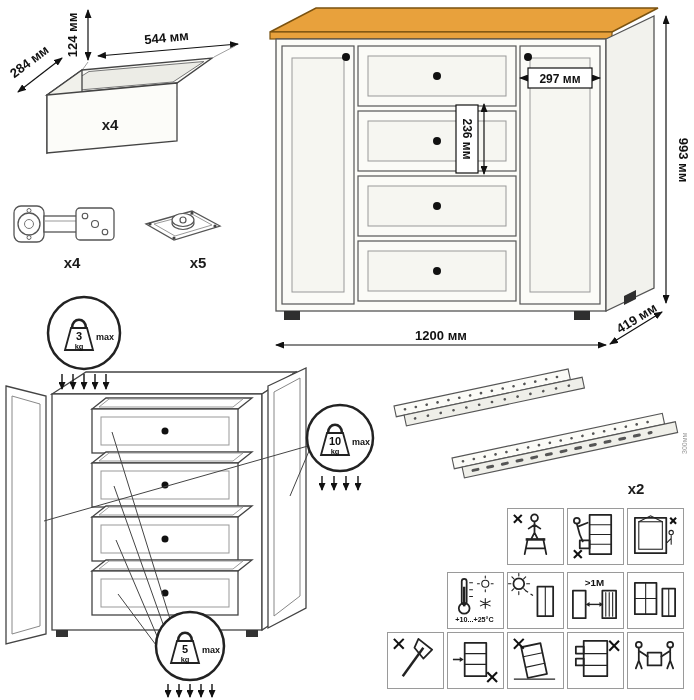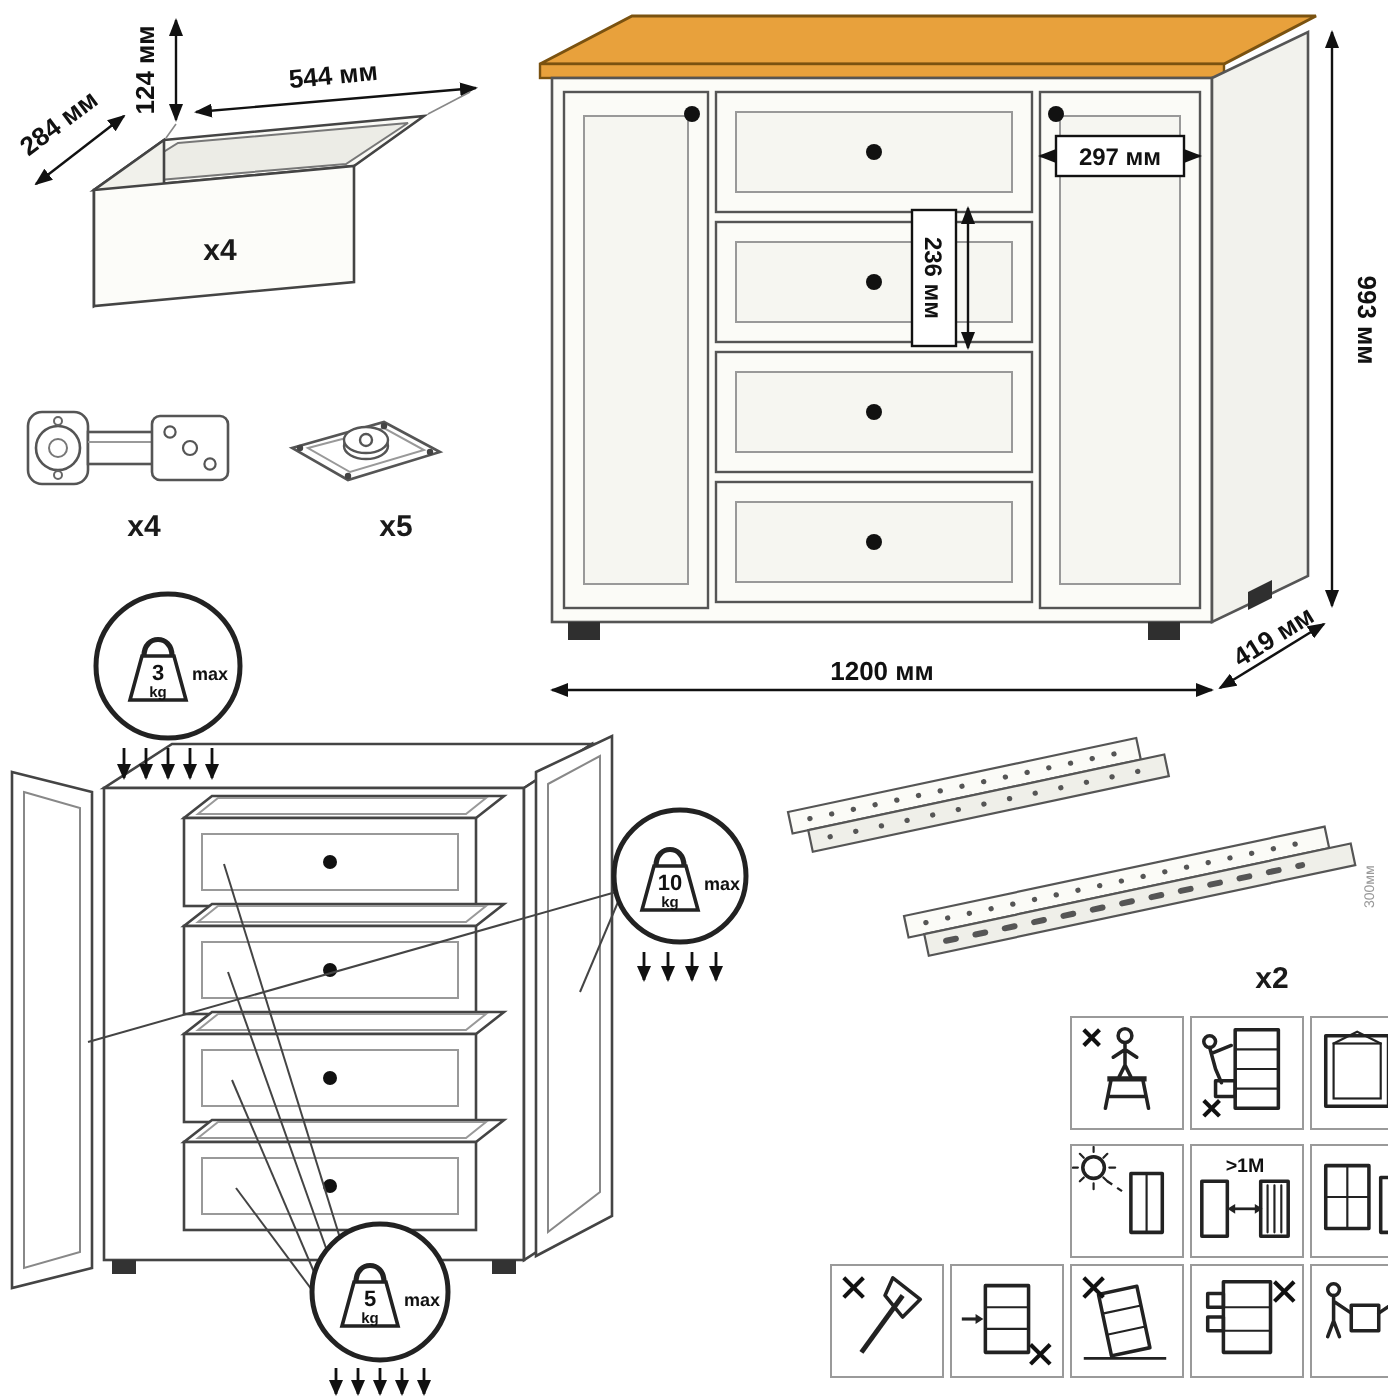--- a/index.html
+++ b/index.html
@@ -6,21 +6,21 @@
   html,body { width:694px; height:700px; background:#fff; font-family:"Liberation Sans",sans-serif; }
   #stage { position:relative; width:694px; height:700px; background:#fff; overflow:hidden; }
   .abs { position:absolute; }
   svg text { font-family:"Liberation Sans",sans-serif; }
   .dim   { font-size:13px; font-weight:bold; fill:#111; }
   .dim-s { font-size:12px; font-weight:bold; fill:#111; }
   .count { font-size:15px; font-weight:bold; fill:#1a1a1a; }
   .wval  { font-size:11px; font-weight:bold; fill:#111; }
   .wunit { font-size:7.5px; font-weight:bold; fill:#111; }
   .wmax  { font-size:9px;  font-weight:bold; fill:#111; }
-  .icell { position:absolute; width:57px; height:57px; border:1.5px solid #9a9a9a; background:#fff;margin-left:28px; }
+  .icell { position:absolute; width:57px; height:57px; border:1.5px solid #9a9a9a; background:#fff; }
   .icell svg { width:53px; height:53px; display:block; }
   .ic { stroke:#222; stroke-width:1.8; fill:none; stroke-linecap:round; stroke-linejoin:round; }
   .icthin { stroke:#222; stroke-width:1.1; fill:none; stroke-linecap:round; }
   .xmark { stroke:#111; stroke-width:2.1; }
   .ln { stroke:#444; stroke-width:1.3; fill:#fff; }
 </style>
 </head>
 <body>
 
 <div id="stage">
@@ -300,20 +300,32 @@
       <rect x="7" y="9" width="32" height="36" class="ic"></rect>
       <rect x="11" y="13" width="24" height="28" class="icthin"></rect>
       <path d="M11,13 L23,7 L35,13" class="icthin"></path>
       <circle cx="44" cy="24" r="2.2" class="icthin"></circle>
       <path d="M44,27 L44,36 M44,30 L40,34" class="icthin"></path>
       <line x1="43" y1="9" x2="49" y2="15" class="xmark"></line>
         <line x1="49" y1="9" x2="43" y2="15" class="xmark"></line>
     </svg>
   </div>
 
+  <div class="icell" style="left:447px;top:572px">
+    <svg viewBox="0 0 54 54">
+      <rect x="14" y="6" width="5" height="26" rx="2.5" class="ic"></rect>
+      <circle cx="16.5" cy="36" r="5.5" class="ic"></circle>
+      <line x1="16.5" y1="14" x2="16.5" y2="34" stroke="#222" stroke-width="2.4"></line>
+      <path d="M22,10 L25,10 M22,17 L25,17 M22,24 L25,24" class="icthin"></path>
+      <circle cx="38" cy="11" r="3.6" class="icthin"></circle>
+      <path d="M38,5 L38,3 M38,17 L38,19 M32,11 L30,11 M44,11 L46,11" class="icthin"></path>
+      <path d="M38,26 L38,36 M33,28.5 L43,33.5 M43,28.5 L33,33.5" class="icthin"></path>
+      <text x="27" y="50" font-size="7.3" font-weight="bold" fill="#111" text-anchor="middle">+10...+25°C</text>
+    </svg>
+  </div>
   <div class="icell" style="left:507px;top:572px">
     <svg viewBox="0 0 54 54">
       <circle cx="11" cy="11" r="5.5" class="ic"></circle>
       <path d="M11,3 L11,0.5 M11,19 L11,22 M19,11 L22,11 M3,11 L0.5,11 M16,6 L18,4 M16,16 L18,18 M6,16 L4,18 M6,6 L4,4" class="icthin"></path>
       <line x1="18" y1="18" x2="27" y2="24" stroke="#222" stroke-width="1.2" stroke-dasharray="3 3"></line>
       <rect x="30" y="14" width="16" height="30" class="ic"></rect>
       <line x1="38" y1="14" x2="38" y2="44" class="icthin"></line>
     </svg>
   </div>
   <div class="icell" style="left:567px;top:572px">

